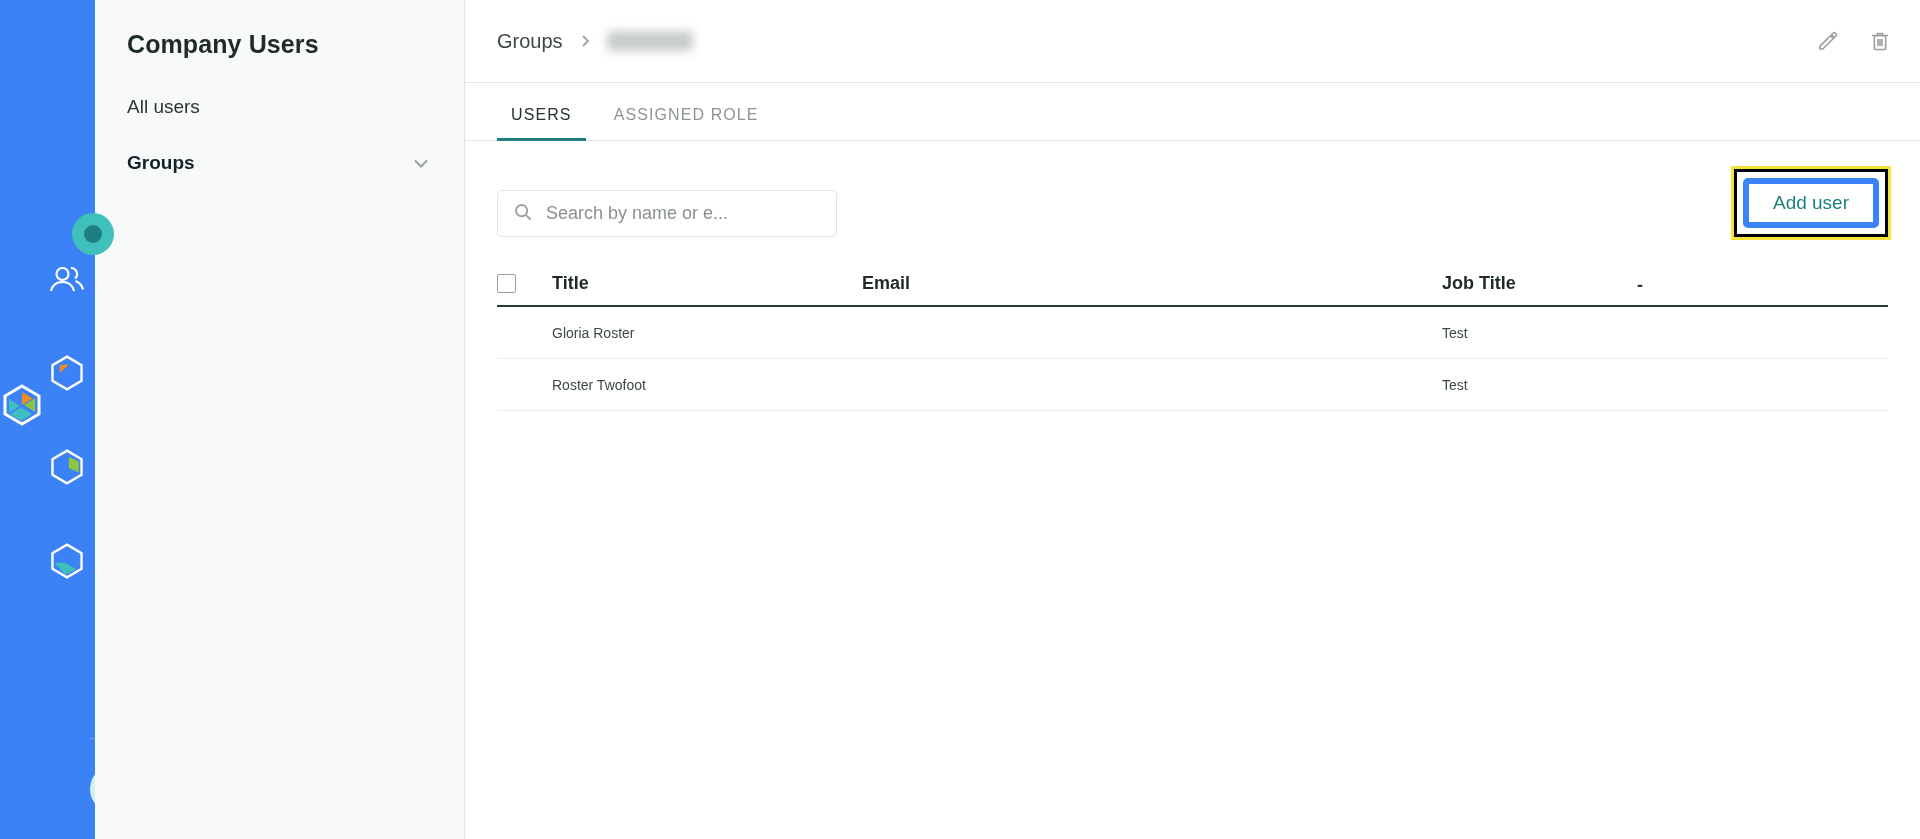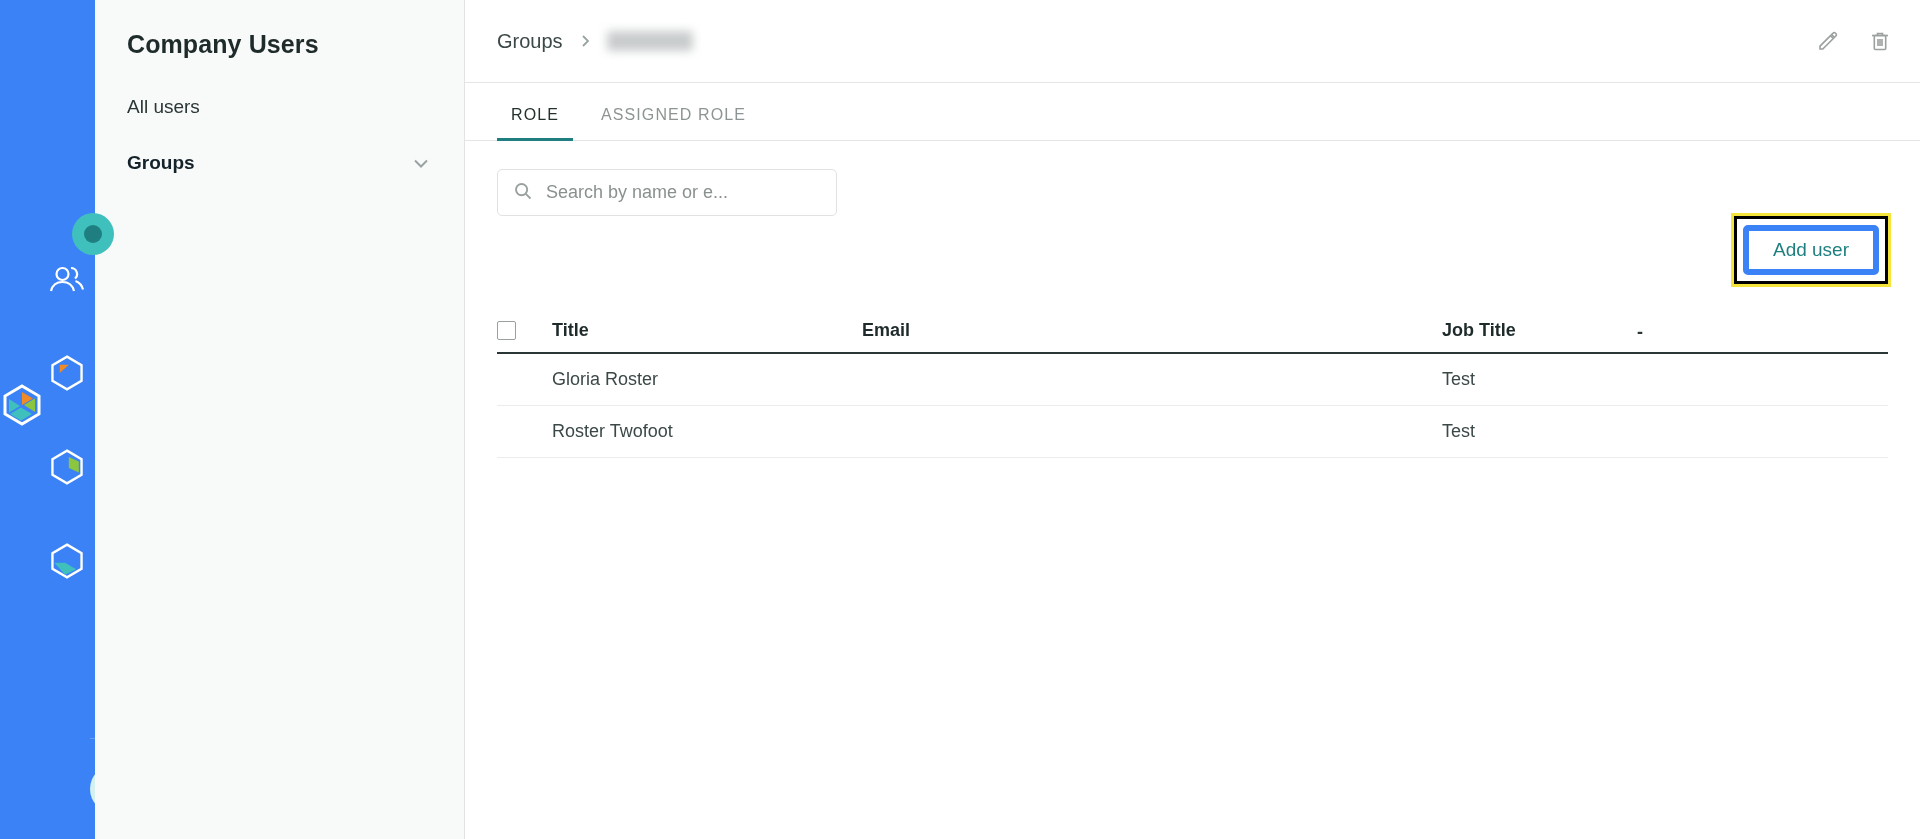--- a/index.html
+++ b/index.html
@@ -184,22 +184,21 @@
     padding: 0 14px 14px 14px;
     cursor: pointer;
     border-bottom: 3px solid transparent;
     margin-bottom: -1px;
   }
   .tab.active { color: #23312f; border-bottom-color: #1f7f80; }
 
   .toolbar {
     padding: 28px 32px 0 32px;
     display: flex;
-    align-items: flex-start;
-    flex-direction: column;
+    align-items: flex-end;
   }
   .search {
     width: 340px;
     height: 47px;
     border: 1px solid #e0e2e3;
     border-radius: 5px;
     display: flex;
     align-items: center;
     gap: 13px;
     padding: 0 15px;
@@ -266,21 +265,21 @@
   .cell-job { flex: 1 1 auto; position: relative; }
   .row.head .cell-name,
   .row.head .cell-email,
   .row.head .cell-job {
     font-size: 18px;
     font-weight: bold;
     color: #1f2b2b;
   }
   .row.body .cell-name,
   .row.body .cell-job {
-    font-size: 18px;
+    font-size: 14px;
     color: #3c4848;
   }
   .sort-mark {
     position: absolute;
     left: 195px;
     top: 2px;
     font-size: 18px;
     color: #2b3636;
   }
   .email-redacted {
@@ -403,21 +402,21 @@
             <path d="M4 6.5h16"></path>
             <path d="M9.5 6.5V4.5h5v2"></path>
             <rect x="6.3" y="6.5" width="11.4" height="14" rx="1"></rect>
             <path d="M10 10v7M12 10v7M14 10v7"></path>
           </svg>
         </span>
       </div>
     </div>
 
     <div class="tabs">
-      <div class="tab active">ROLE</div>
+      <div class="tab active">USERS</div>
       <div class="tab">ASSIGNED ROLE</div>
     </div>
 
     <div class="toolbar">
       <div class="search">
         <span>
           <svg width="20" height="20" viewBox="0 0 20 20" fill="none" stroke="currentColor" stroke-width="1.9">
             <circle cx="8.6" cy="8.6" r="5.6"></circle>
             <path d="M12.8 12.8L17.5 17.5"></path>
           </svg>

